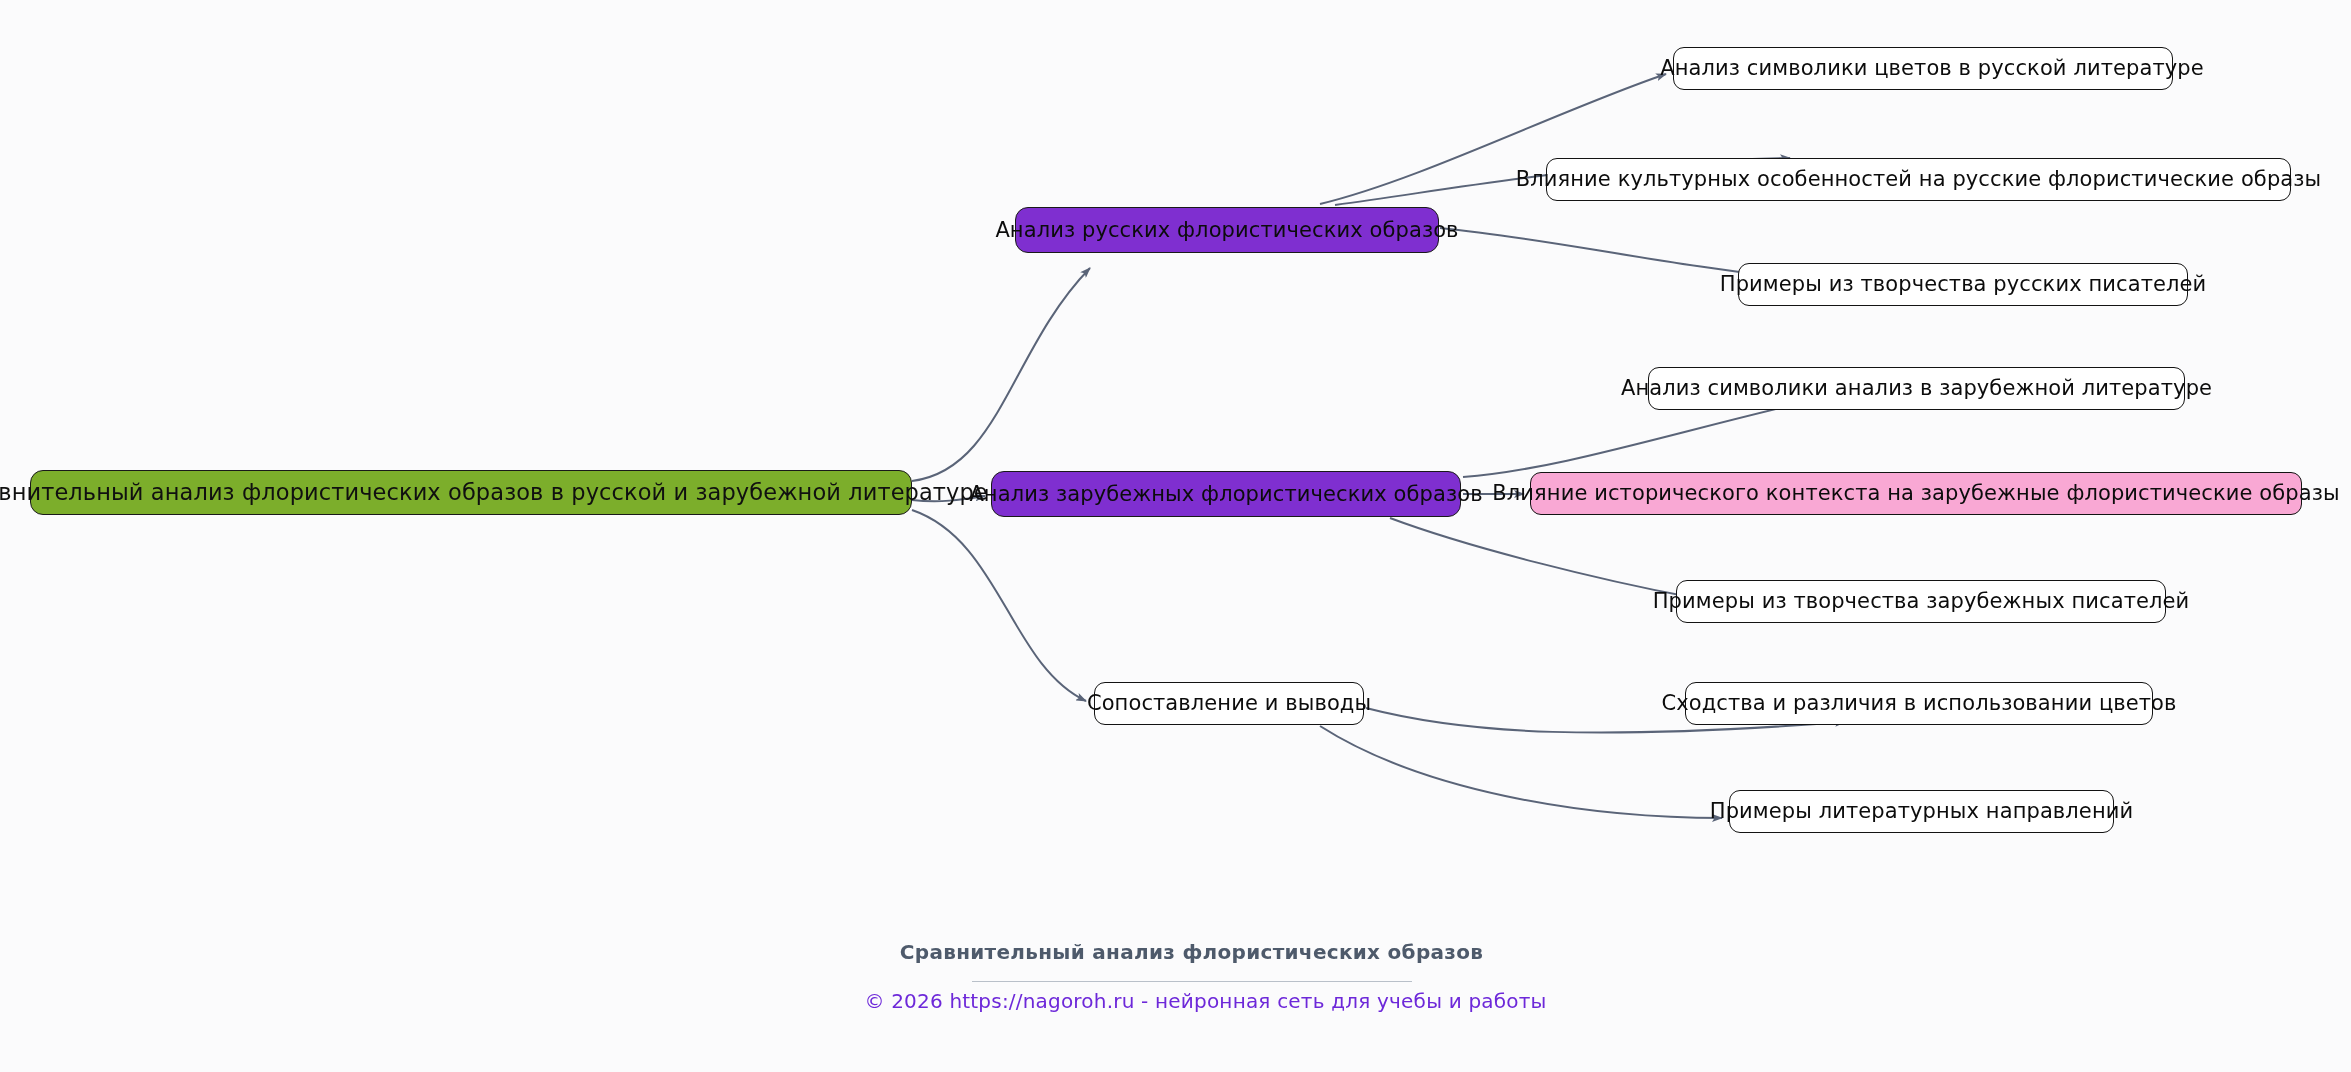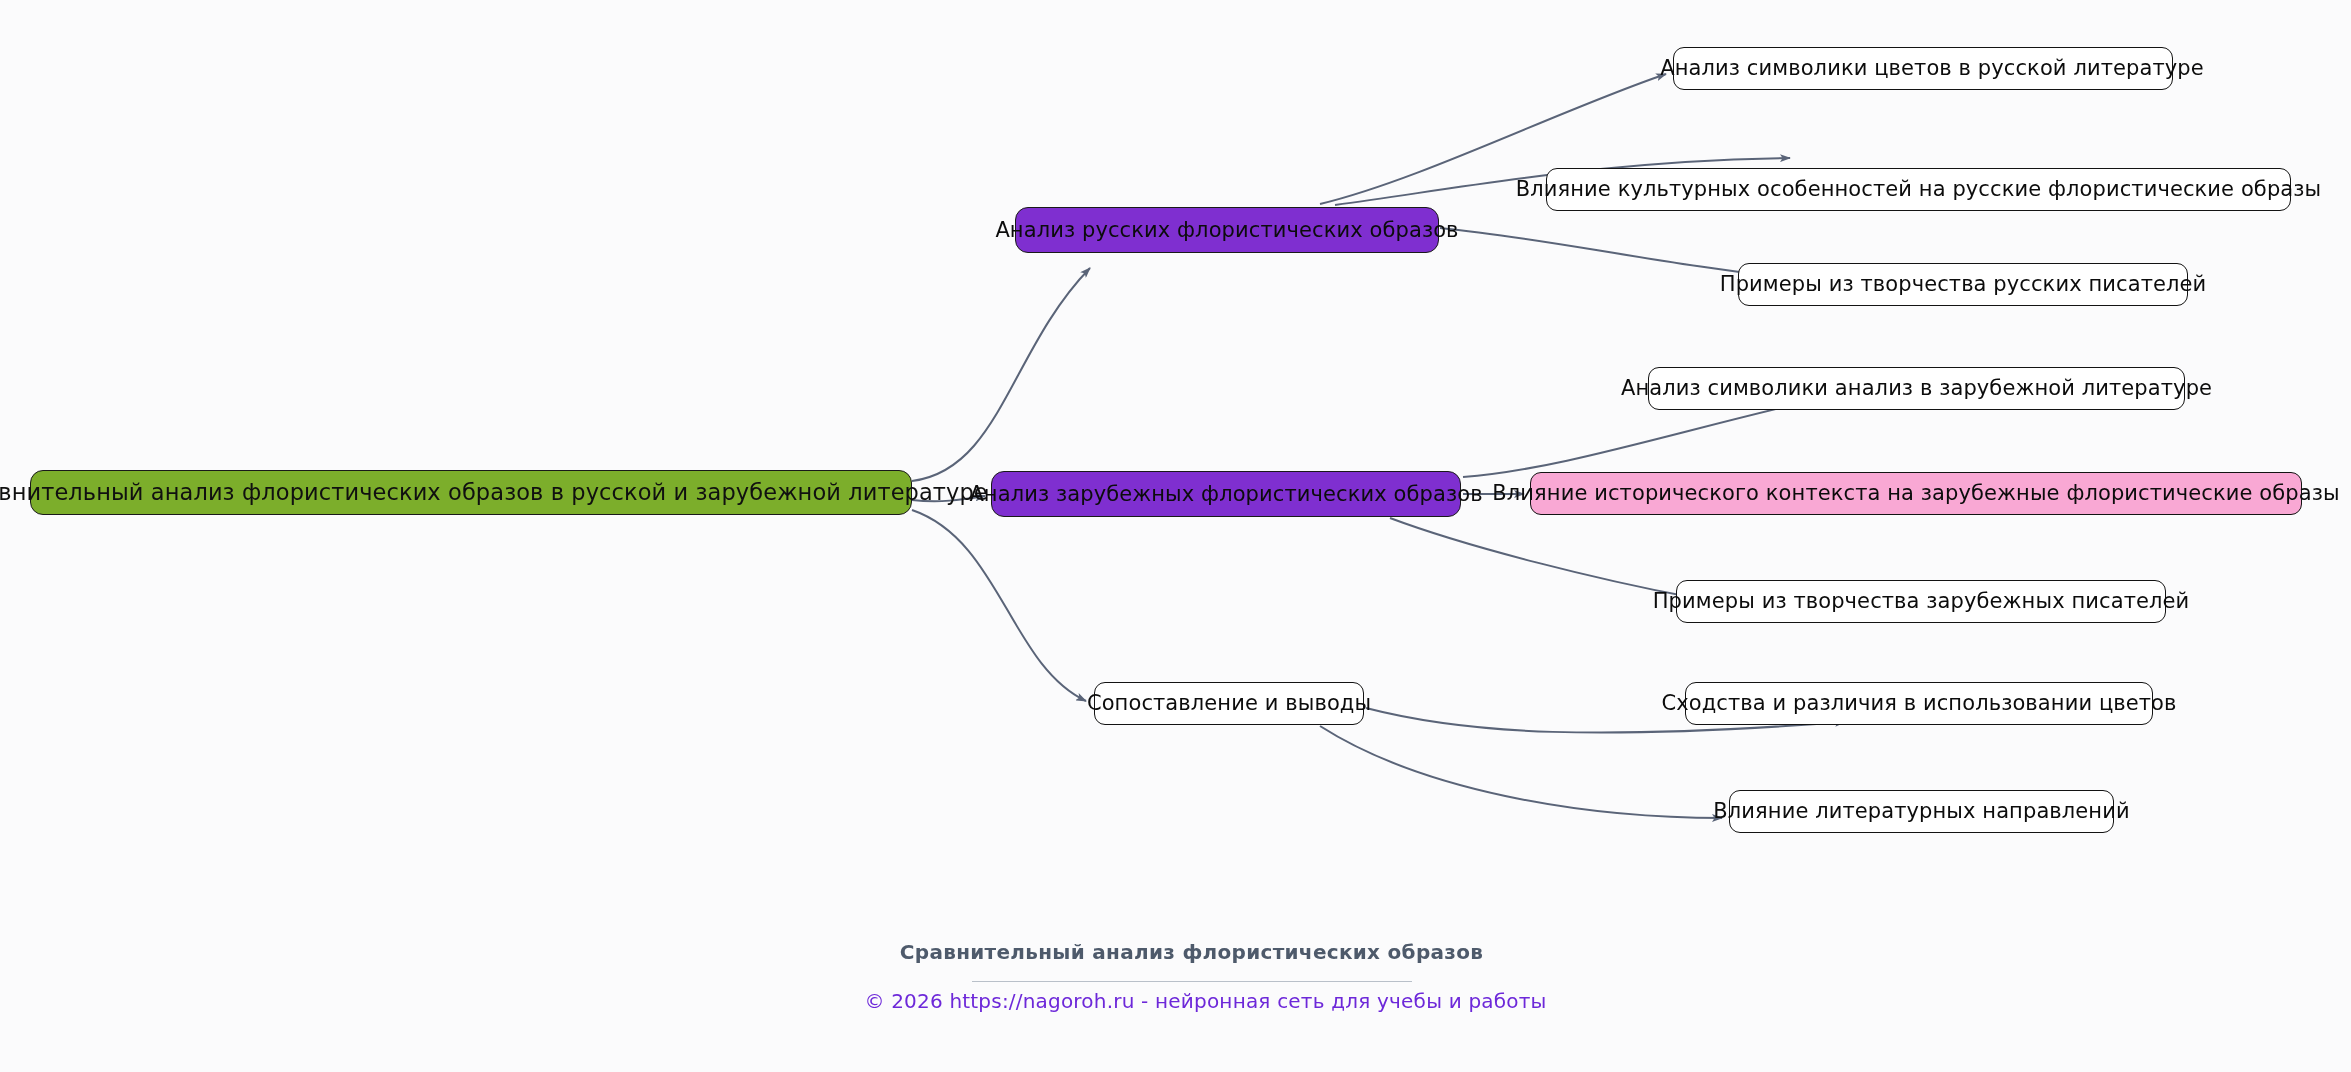--- a/index.html
+++ b/index.html
@@ -119,21 +119,21 @@
   <div id="nodes">
       <div class="node node-root" style="left: 30px; top: 470px; width: 882px; height: 45px; background: rgb(124, 174, 43);">
         <span class="node-label">Сравнительный анализ флористических образов в русской и зарубежной литературе</span>
       </div>
       <div class="node node-branch" style="left: 1015px; top: 207px; width: 424px; height: 46px; background: rgb(127, 47, 208);">
         <span class="node-label">Анализ русских флористических образов</span>
       </div>
       <div class="node node-plain" style="left: 1673px; top: 47px; width: 500px; height: 43px; background: rgb(255, 255, 255); padding-left: 18px;">
         <span class="node-label">Анализ символики цветов в русской литературе</span>
       </div>
-      <div class="node node-plain" style="left: 1546px; top: 168px; width: 745px; height: 43px; background: rgb(255, 255, 255);">
+      <div class="node node-plain" style="left: 1546px; top: 158px; width: 745px; height: 43px; background: rgb(255, 255, 255);">
         <span class="node-label">Влияние культурных особенностей на русские флористические образы</span>
       </div>
       <div class="node node-plain" style="left: 1698px; top: 263px; width: 450px; height: 43px; background: rgb(255, 255, 255); margin-left: 40px;">
         <span class="node-label">Примеры из творчества русских писателей</span>
       </div>
       <div class="node node-branch" style="left: 991px; top: 471px; width: 470px; height: 46px; background: rgb(127, 47, 208);">
         <span class="node-label">Анализ зарубежных флористических образов</span>
       </div>
       <div class="node node-plain" style="left: 1648px; top: 367px; width: 537px; height: 43px; background: rgb(255, 255, 255);">
         <span class="node-label">Анализ символики анализ в зарубежной литературе</span>
@@ -144,21 +144,21 @@
       <div class="node node-plain" style="left: 1676px; top: 580px; width: 490px; height: 43px; background: rgb(255, 255, 255);">
         <span class="node-label">Примеры из творчества зарубежных писателей</span>
       </div>
       <div class="node node-plain" style="left: 1094px; top: 682px; width: 270px; height: 43px; background: rgb(255, 255, 255);">
         <span class="node-label">Сопоставление и выводы</span>
       </div>
       <div class="node node-plain" style="left: 1685px; top: 682px; width: 468px; height: 43px; background: rgb(255, 255, 255);">
         <span class="node-label">Сходства и различия в использовании цветов</span>
       </div>
       <div class="node node-plain" style="left: 1729px; top: 790px; width: 385px; height: 43px; background: rgb(255, 255, 255);">
-        <span class="node-label">Влияние литературных направлений</span>
+        <span class="node-label">Примеры литературных направлений</span>
       </div>
     </div>
 
   <div id="footer" style="top:940px;">
     <div id="footer-title">Сравнительный анализ флористических образов</div>
     <div id="footer-rule"></div>
     <div id="footer-copy">© 2026 https://nagoroh.ru - нейронная сеть для учебы и работы</div>
   </div>
 
 </div>

